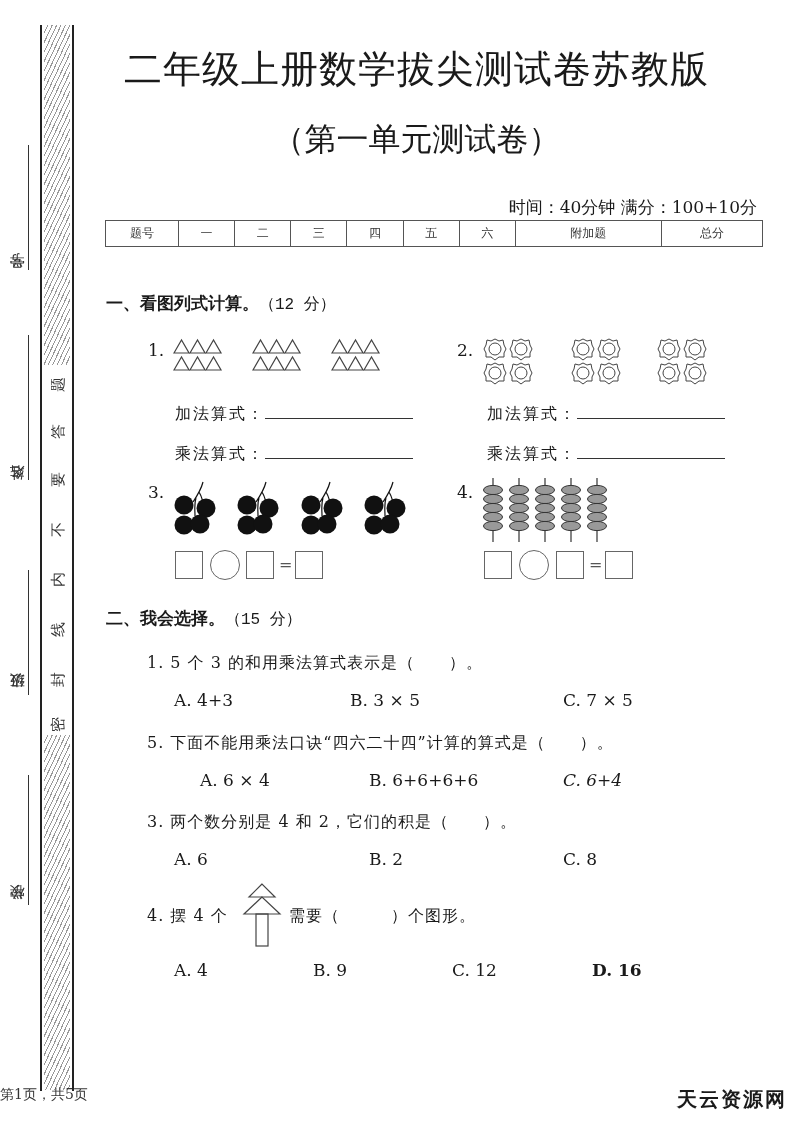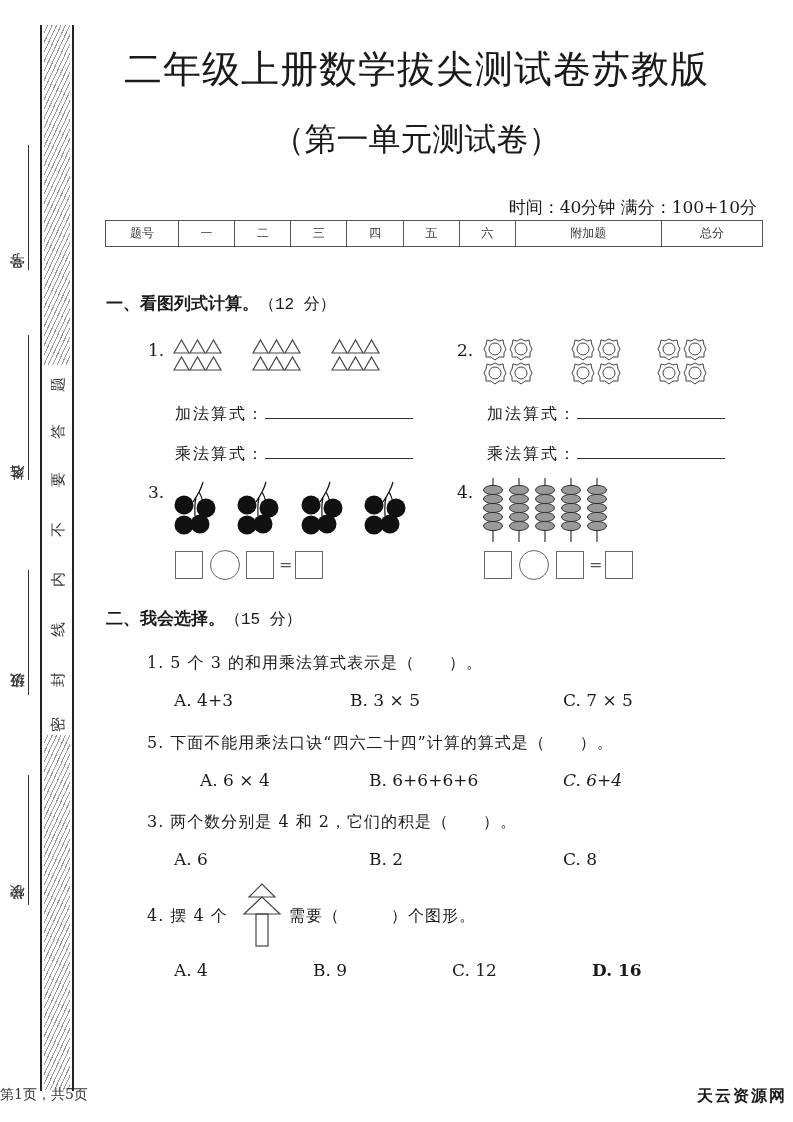--- a/index.html
+++ b/index.html
@@ -28,21 +28,21 @@
   .label { font-size:16px; letter-spacing:2px; }
   .blank { display:inline-block; border-bottom:1px solid #333; width:148px; height:16px; vertical-align:baseline; }
   .qtext { font-size:16px; letter-spacing:1px; }
   .opt { font-size:17px; position:absolute; }
 
   .box { position:absolute; width:28px; height:28px; border:1.5px solid #666; box-sizing:border-box; }
   .circ { position:absolute; width:30px; height:30px; border:1.5px solid #666; border-radius:50%; box-sizing:border-box; }
   .eq { position:absolute; font-size:16px; color:#555; }
 
   .footer { left:0; width:793px; top:1086px; text-align:left; font-size:14px; color:#333; }
-  .wm { right:6px; top:1086px; font-family:Liberation Mono, monospace; font-weight:bold; font-size:16px; letter-spacing:2px; }
+  .wm { right:6px; top:1086px; font-family:Liberation Mono, monospace; font-weight:bold; font-size:20px; letter-spacing:2px; }
 </style>
 </head>
 <body>
 
 <div>
   <div class="bind-line" style="left:40px;top:25px;height:1066px;"></div>
   <div class="bind-line" style="left:72px;top:25px;height:1066px;"></div>
   <div class="hatch" style="top:25px;height:340px;"></div>
   <div class="hatch" style="top:735px;height:355px;"></div>
 

